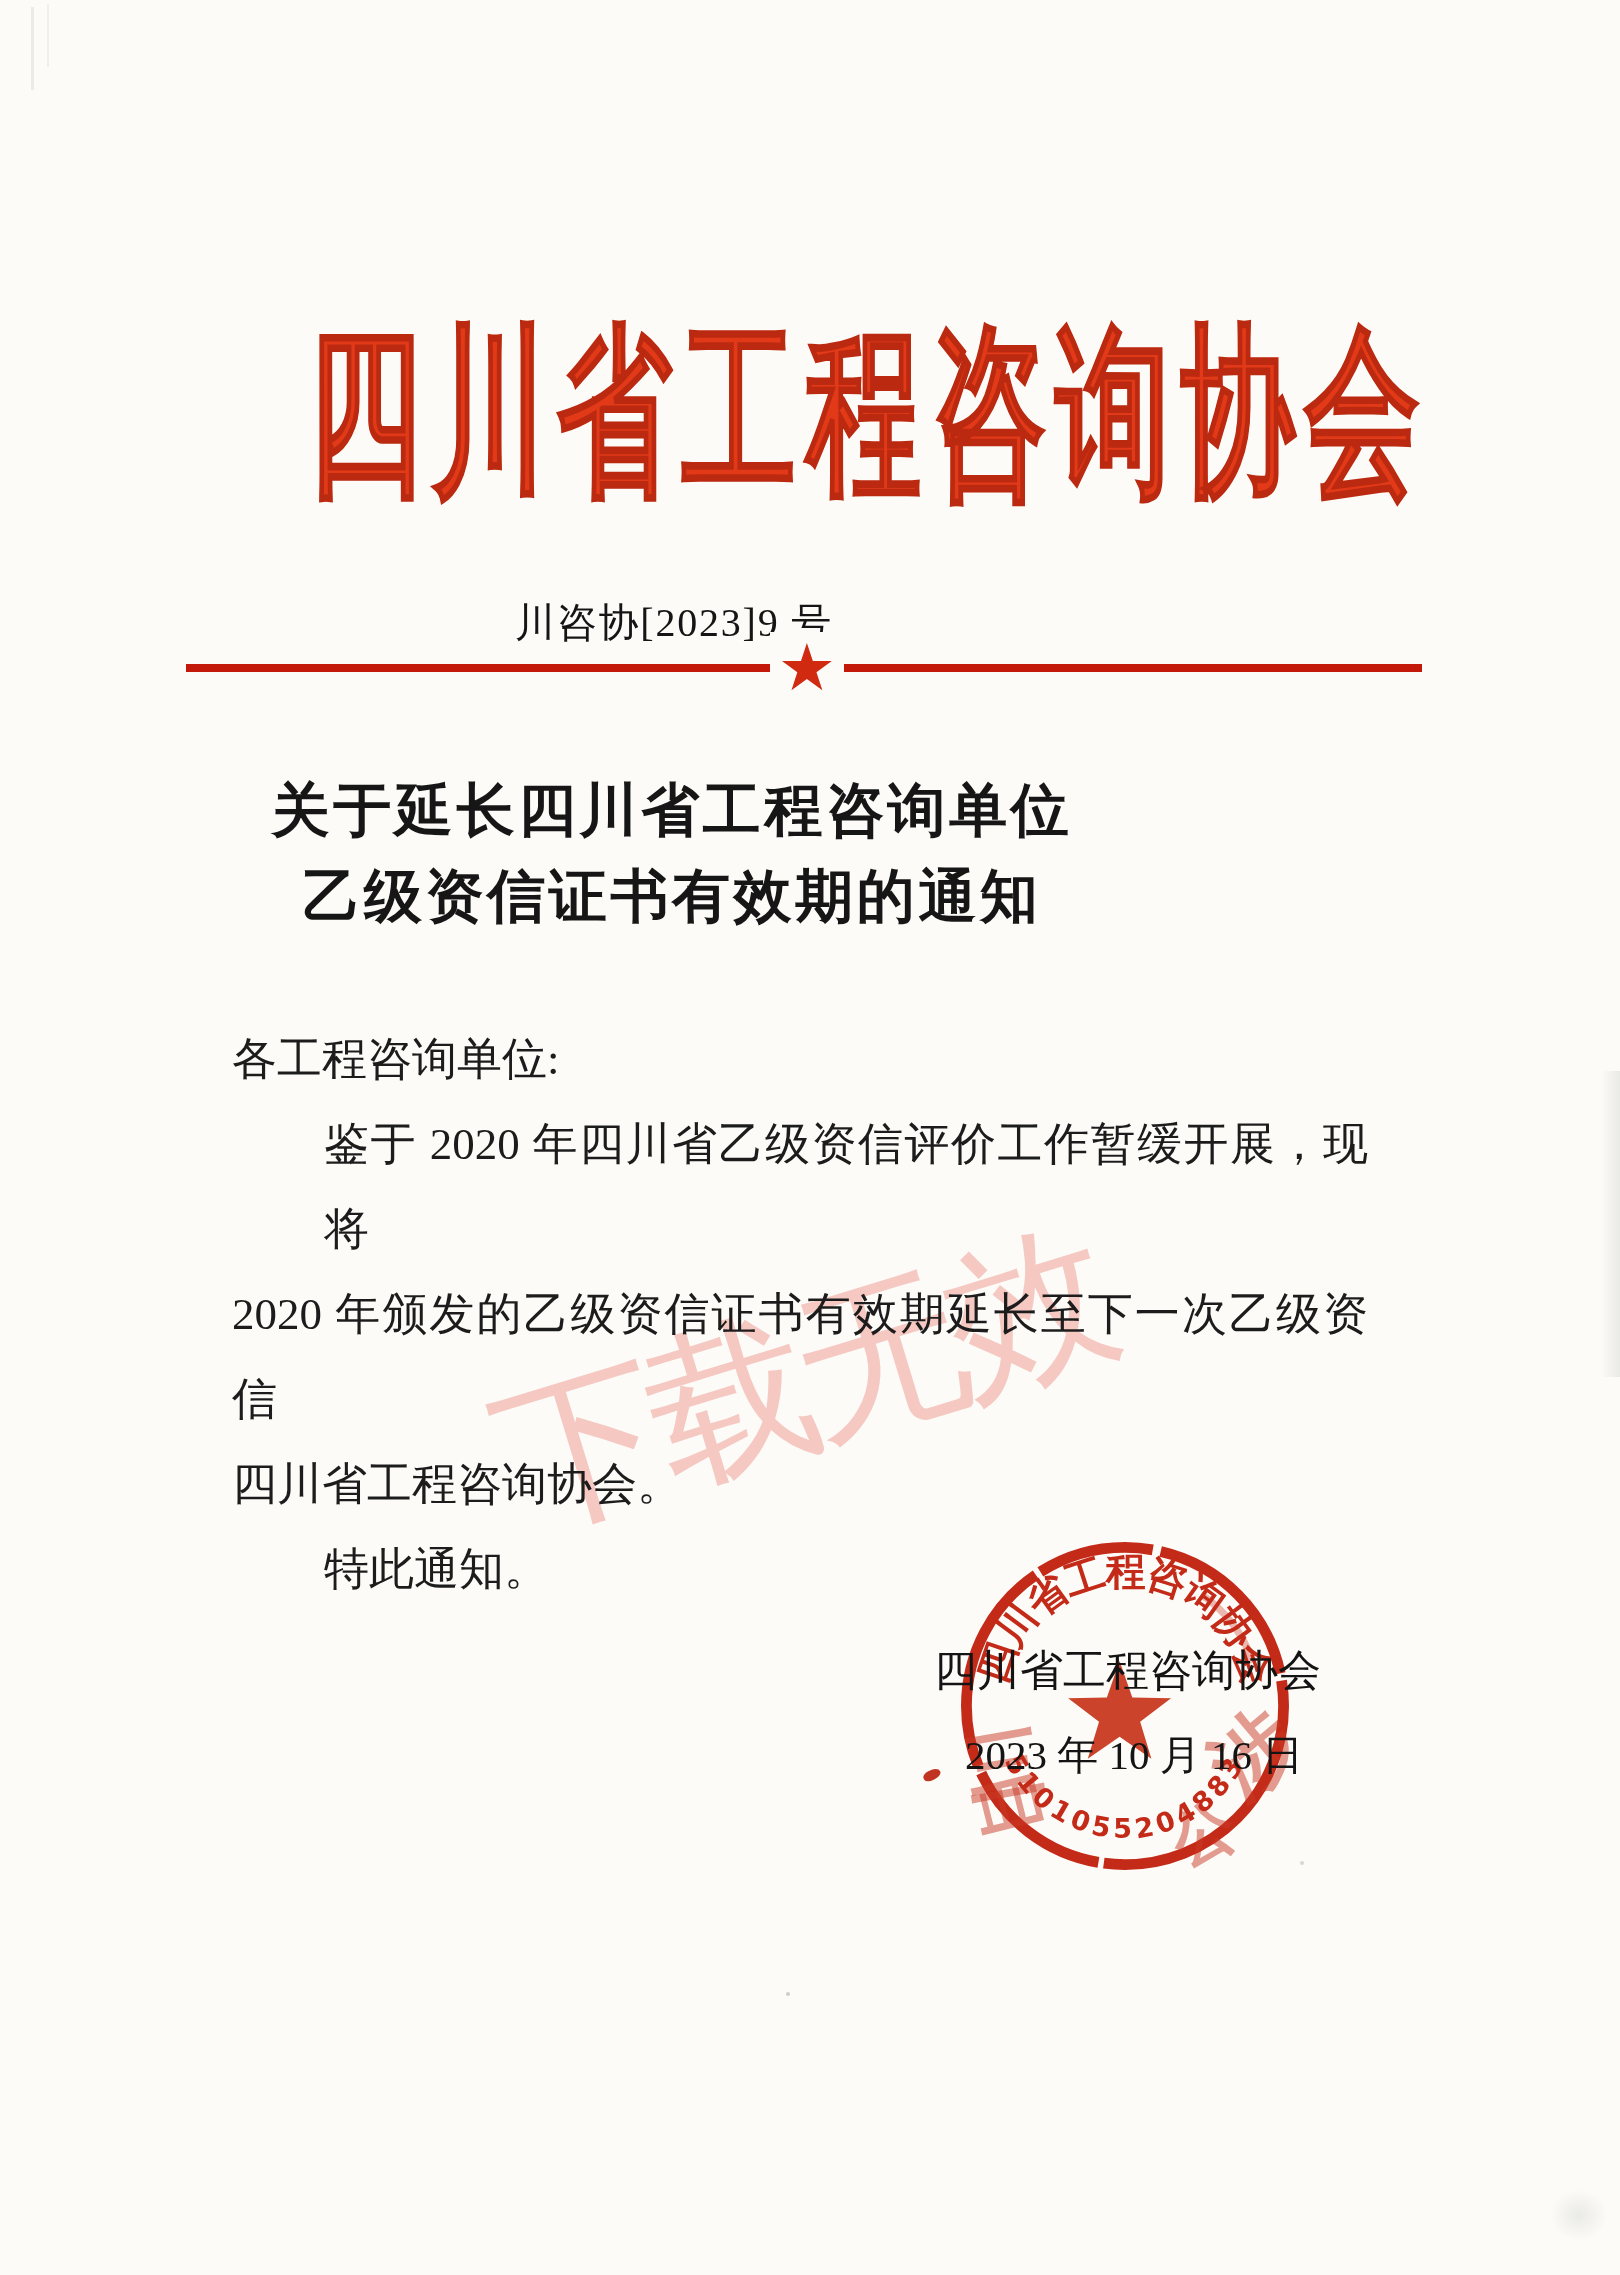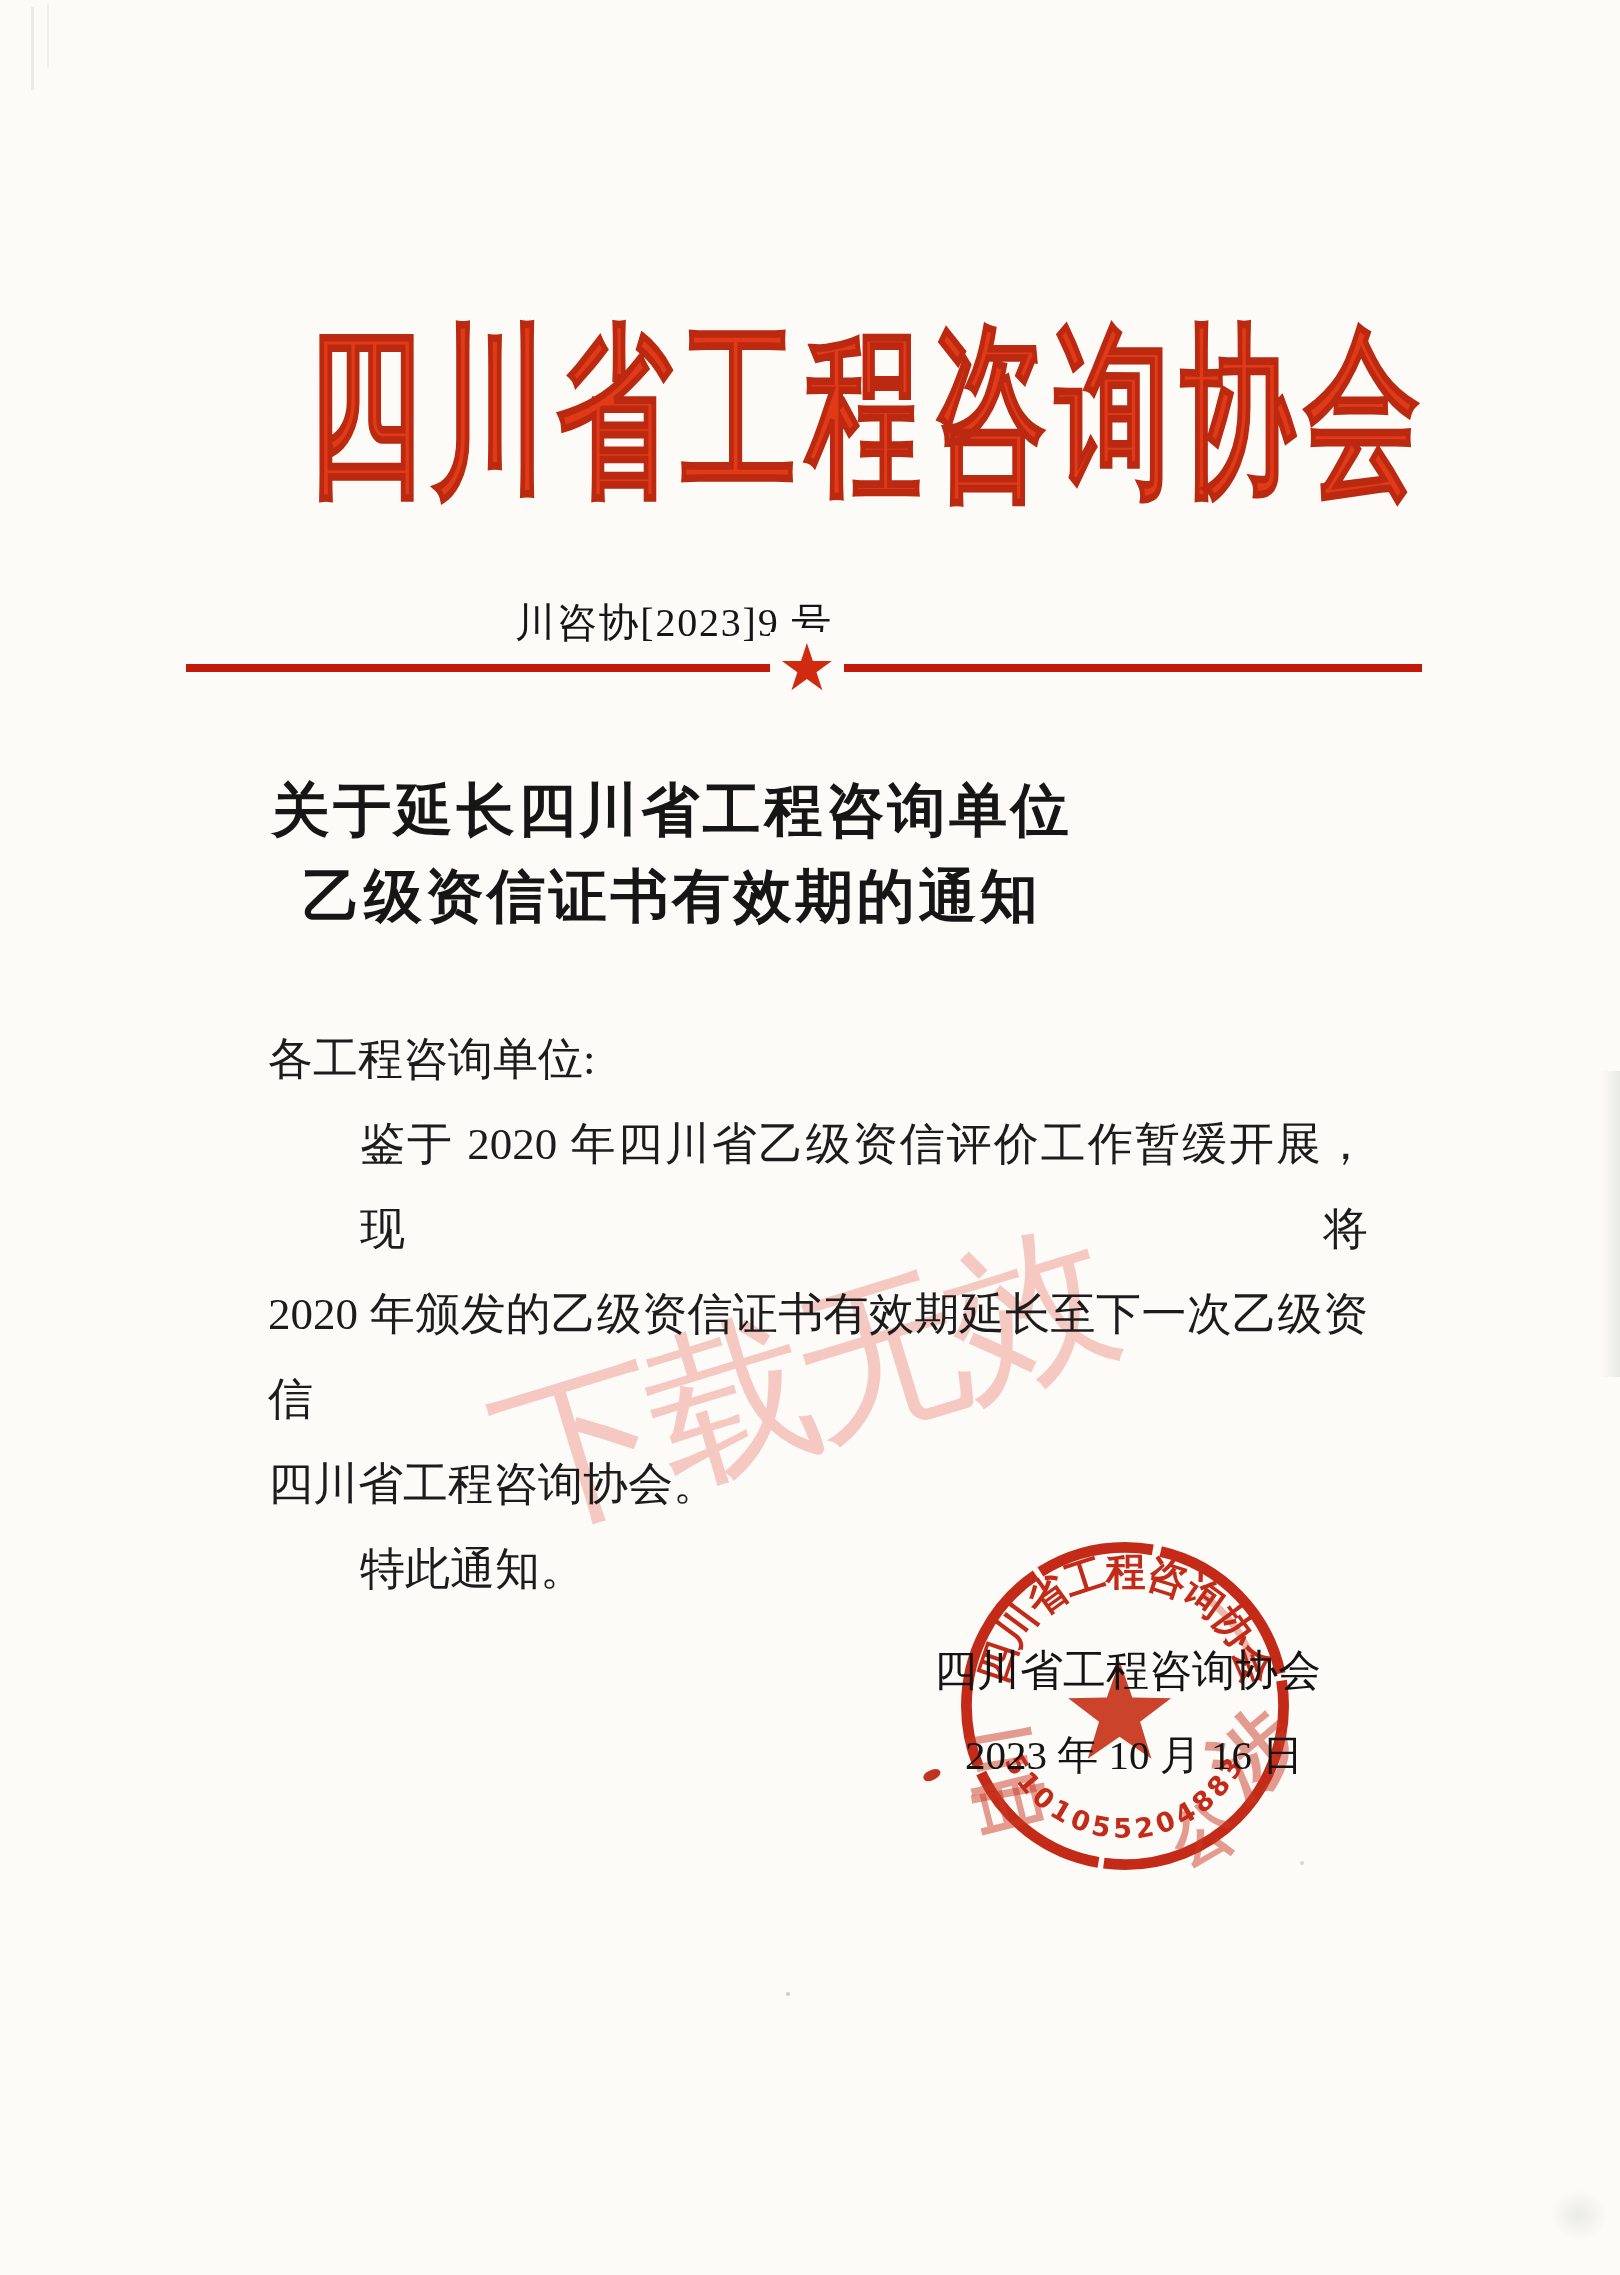--- a/index.html
+++ b/index.html
@@ -43,21 +43,21 @@
   .title-block{
     position:absolute;left:0;top:768px;width:1344px;
     text-align:center;font-weight:700;color:#161616;
     font-size:58px;line-height:86px;letter-spacing:3.6px;z-index:2;
   }
   
   .body-block{
     position:absolute;left:232px;top:1017px;width:1136px;
     font-size:45px;line-height:85px;color:#1c1c1c;z-index:2;
   }
-  .body-line{white-space:nowrap;margin-left:36px;}
+  .body-line{white-space:nowrap;}
   .indent{padding-left:92px;}
   .jl{white-space:normal;text-align:justify;text-align-last:justify;}
   
   .watermark{
     position:absolute;left:486px;top:1258px;width:747px;height:207px;
     font-size:167px;line-height:207px;letter-spacing:-10.8px;
     font-family:"Liberation Sans","DejaVu Sans",sans-serif;
     color:rgba(230,85,70,0.30);
     transform:rotate(-17deg);
     transform-origin:50% 50%;

